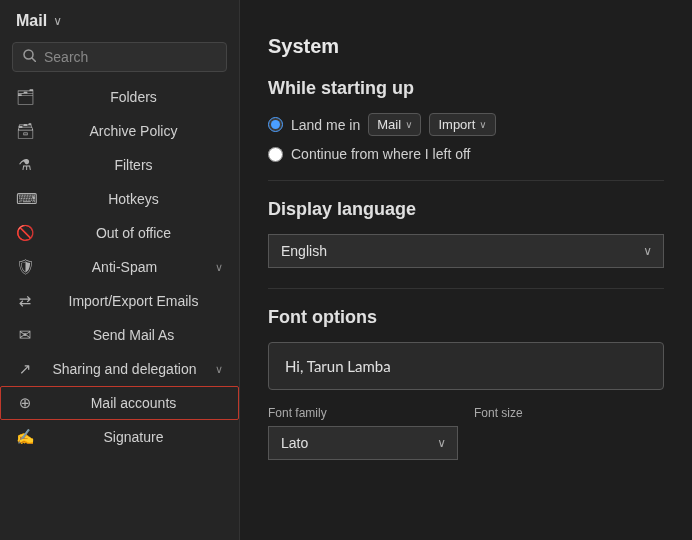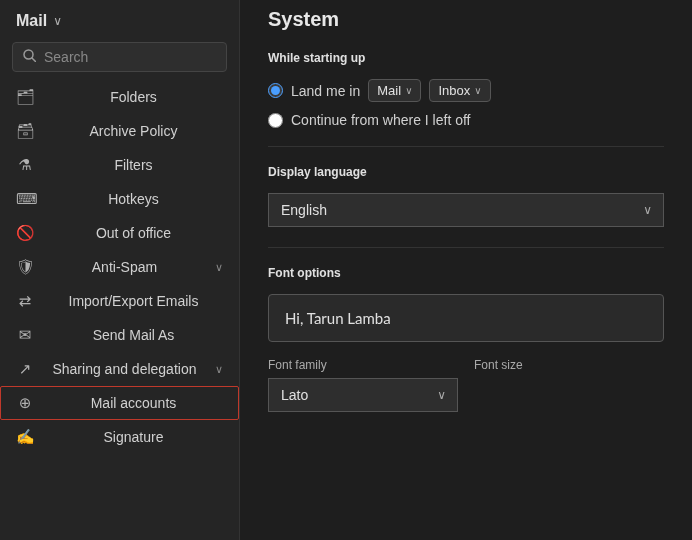--- a/index.html
+++ b/index.html
@@ -127,21 +127,21 @@
 
     .nav-item-chevron {
       font-size: 11px;
       color: #888;
     }
 
     
     .main-content {
       flex: 1;
       background: #1e1e1e;
-      padding: 8px 28px;
+      padding: 35px 28px;
       overflow-y: auto;
     }
 
     .main-content::-webkit-scrollbar {
       width: 4px;
     }
     .main-content::-webkit-scrollbar-track {
       background: #1e1e1e;
     }
     .main-content::-webkit-scrollbar-thumb {
@@ -149,21 +149,21 @@
     }
 
     .page-title {
       font-size: 20px;
       font-weight: 600;
       color: #e8e8e8;
       margin-bottom: 20px;
     }
 
     .section-title {
-      font-size: 12px;
+      font-size: 18px;
       font-weight: 700;
       color: #e0e0e0;
       margin-bottom: 14px;
     }
 
     .radio-group {
       display: flex;
       flex-direction: column;
       gap: 10px;
       margin-bottom: 8px;
@@ -349,21 +349,21 @@
 
     <div class="radio-group">
       <div class="radio-row">
         <input type="radio" class="radio-input" name="startup" checked="" style="">
         <span class="radio-label">Land me in</span>
         <div class="dropdown-inline">
           <span>Mail</span>
           <span class="chev">∨</span>
         </div>
         <div class="dropdown-inline">
-          <span>Inbox</span>
+          <span>Import</span>
           <span class="chev">∨</span>
         </div>
       </div>
 
       <div class="radio-row">
         <input type="radio" class="radio-input" name="startup" style="">
         <span class="radio-label">Continue from where I left off</span>
       </div>
     </div>
   </div>

